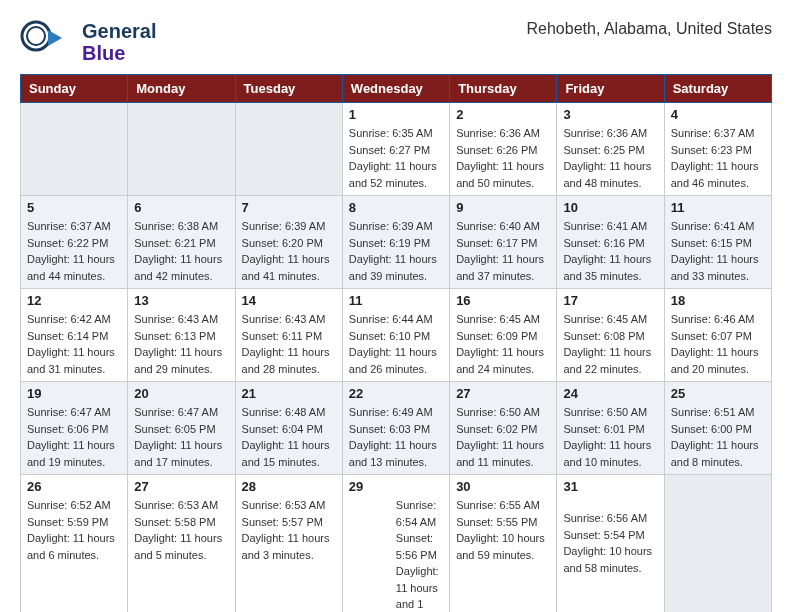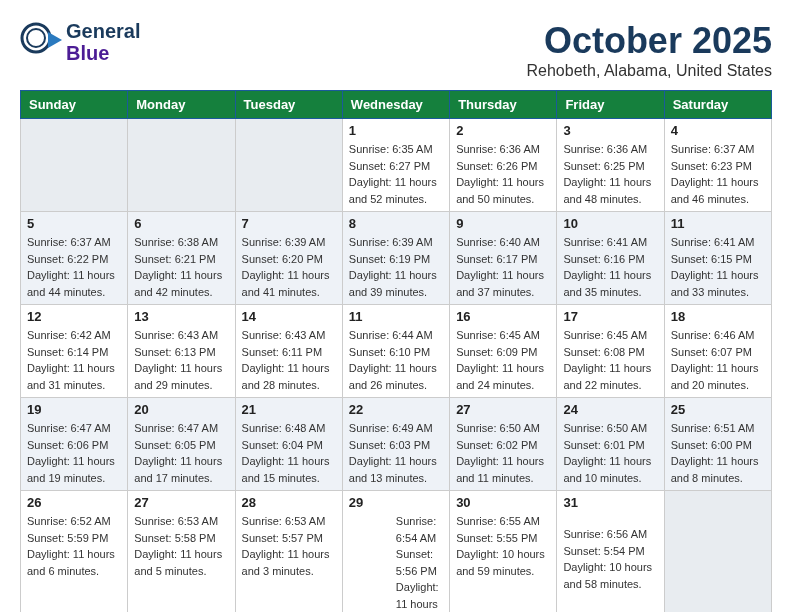--- a/index.html
+++ b/index.html
@@ -32,21 +32,21 @@
     .location {
       font-size: 16px;
       color: #333;
     }
     .calendar {
       width: 100%;
       border-collapse: collapse;
       border: 1px solid #ccc;
     }
     .calendar th {
-      background-color: #15803d;
+      background-color: #7f1d1d;
       color: #fff;
       text-align: left;
       padding: 6px 8px;
       font-size: 13px;
       border: 1px solid #1a5a9a;
     }
     .calendar td {
       vertical-align: top;
       border: 1px solid #ccc;
       padding: 4px 6px;
@@ -76,36 +76,35 @@
     }
     .calendar tbody tr:nth-child(even) td {
       background: #eef2f7;
     }
   </style>
 </head>
 <body>
 
 <div class="header">
   <div class="logo">
-    <div style="display:flex;align-items:flex-end;gap:4px;">
+    <div style="display:flex;align-items:flex-start;gap:20px;">
       <div style="position:relative;width:42px;height:42px;">
         <svg width="42" height="42" viewBox="0 0 42 42">
           <circle cx="16" cy="16" r="14" fill="none" stroke="#1a3a5c" stroke-width="3"></circle>
           <circle cx="16" cy="16" r="9" fill="none" stroke="#1a3a5c" stroke-width="2"></circle>
           <polygon points="28,10 42,18 28,26" fill="#2a7abf"></polygon>
         </svg>
       </div>
       <div>
         <div style="font-size:20px;font-weight:bold;color:#1a3a5c;line-height:1.1;">General</div>
         <div style="font-size:20px;font-weight:bold;color:#4c1d95;line-height:1.1;">Blue</div>
       </div>
     </div>
   </div>
   <div class="title-area">
-    <div class="month-title">October 2025</div>
     <div class="location">Rehobeth, Alabama, United States</div>
   </div>
 </div>
 
 <table class="calendar">
   <thead>
     <tr id="weekday-header">
     <th>Sunday</th>
         <th>Monday</th>
         <th>Tuesday</th>

